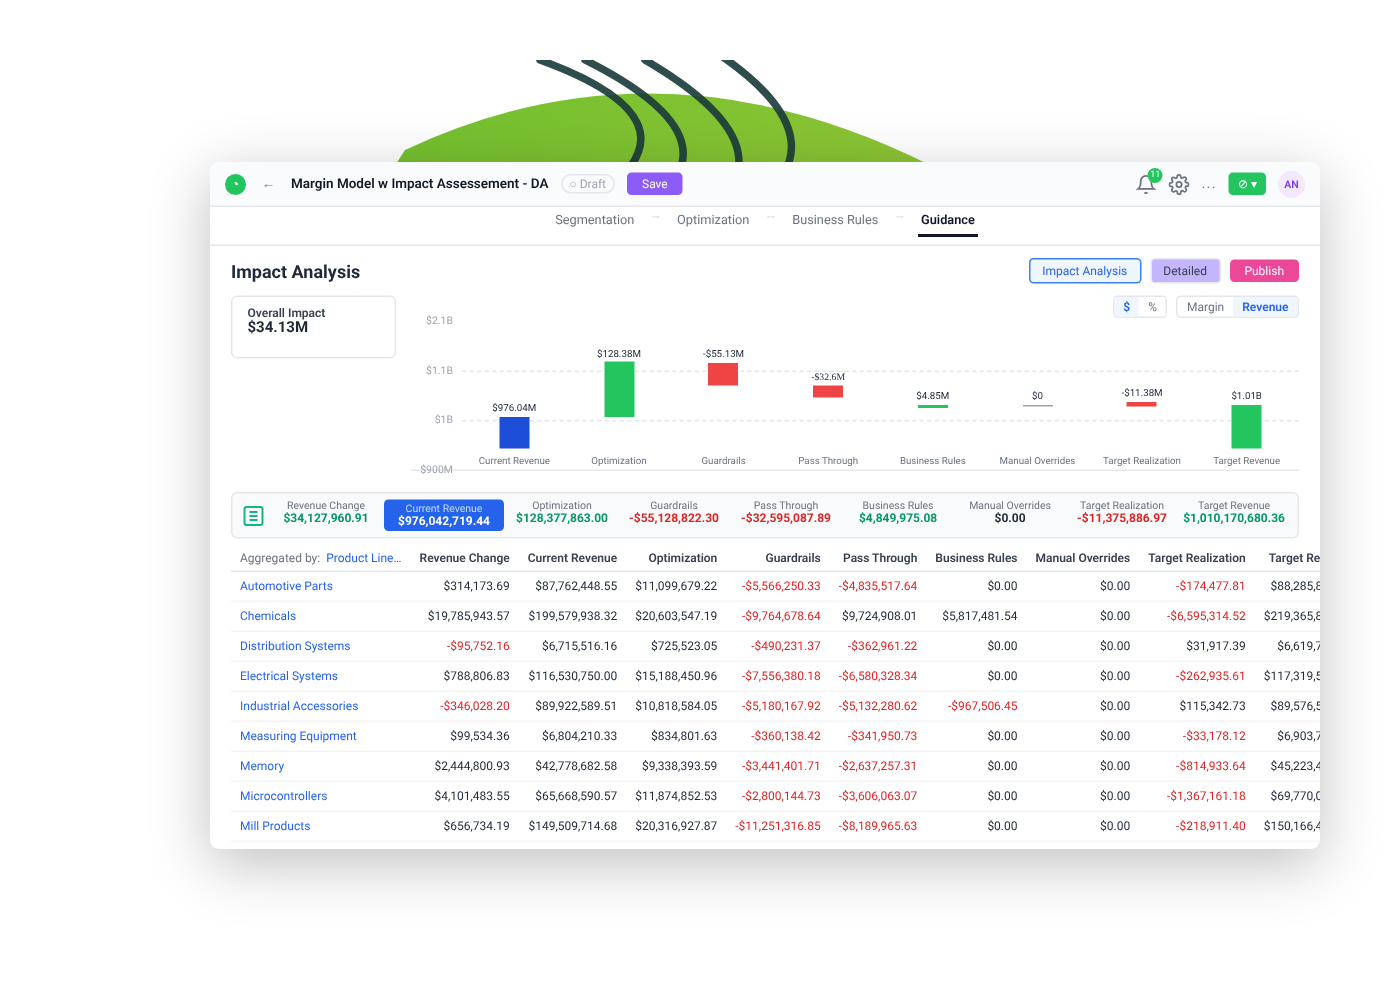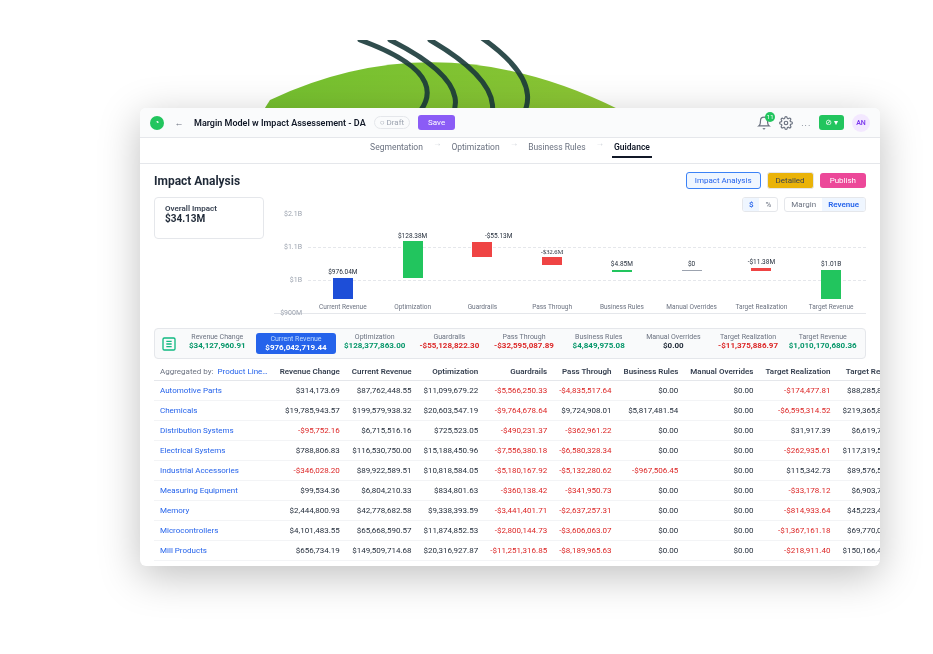--- a/index.html
+++ b/index.html
@@ -64,21 +64,21 @@
   .nav-step.active { color:#111827; border-bottom:2px solid #111827; font-weight:600;}
   .nav-arrow { color:#d1d5db; }
   
   .page-header {
     display:flex; align-items:center; padding: 8px 14px;
     gap: 8px;
   }
   .page-title { font-size: 12px; font-weight:700; }
   .page-actions { margin-left:auto; display:flex; gap:6px; align-items:center;}
   .btn-outline-blue { border:1px solid #3b82f6; color:#2563eb; background:#eff6ff; padding:3px 8px; border-radius:3px; font-size:8px;}
-  .btn-plain { color:#374151; padding:3px 8px; font-size:8px; background:#eab308; border:1px solid #e5e7eb; border-radius:3px;}
+  .btn-plain { color:#374151; padding:3px 8px; font-size:8px; background:#c4b5fd; border:1px solid #e5e7eb; border-radius:3px;}
   .btn-blue { background:#ec4899; color:#fff; padding:3px 10px; border-radius:3px; font-size:8px;}
   
   .chart-area { display:flex; padding: 0 14px 6px 14px; gap: 10px; }
   .overall-card { border:1px solid #e5e7eb; border-radius:4px; padding:6px 10px; width:110px; height:42px; }
   .overall-card .lbl { font-size:8px; color:#374151; font-weight:600;}
   .overall-card .val { font-size:10px; font-weight:700; }
   .chart-wrap { flex:1; display:flex; flex-direction:column; }
   .chart-toggles { display:flex; justify-content:flex-end; gap:6px; margin-bottom:2px;}
   .toggle-group { border:1px solid #e5e7eb; border-radius:3px; display:flex; overflow:hidden;}
   .toggle-group span { padding:2px 6px; font-size:8px; color:#6b7280;}
@@ -218,21 +218,21 @@
               <div class="bar-label-top" style="bottom:27%;">$976.04M</div>
               <div class="bar-cat">Current Revenue</div>
             </div>
             <div class="bar-col">
               <div class="bar-rect" style="bottom:25%;height:43%;background:#22c55e;"></div>
               <div class="bar-label-top" style="bottom:70%;">$128.38M</div>
               <div class="bar-cat">Optimization</div>
             </div>
             <div class="bar-col">
               <div class="bar-rect" style="bottom:49%;height:18%;background:#ef4444;"></div>
-              <div class="bar-label-top" style="bottom:69%;text-align:right;">-$55.13M</div>
+              <div class="bar-label-top" style="bottom:69%;">-$55.13M</div>
               <div class="bar-cat">Guardrails</div>
             </div>
             <div class="bar-col">
               <div class="bar-rect" style="bottom:40%;height:10%;background:#ef4444;"></div>
               <div class="bar-label-top" style="bottom:52%;font-family:Liberation Serif, serif;">-$32.6M</div>
               <div class="bar-cat">Pass Through</div>
             </div>
             <div class="bar-col">
               <div class="bar-rect" style="bottom:32%;height:2%;background:#22c55e;"></div>
               <div class="bar-label-top" style="bottom:36%;">$4.85M</div>

